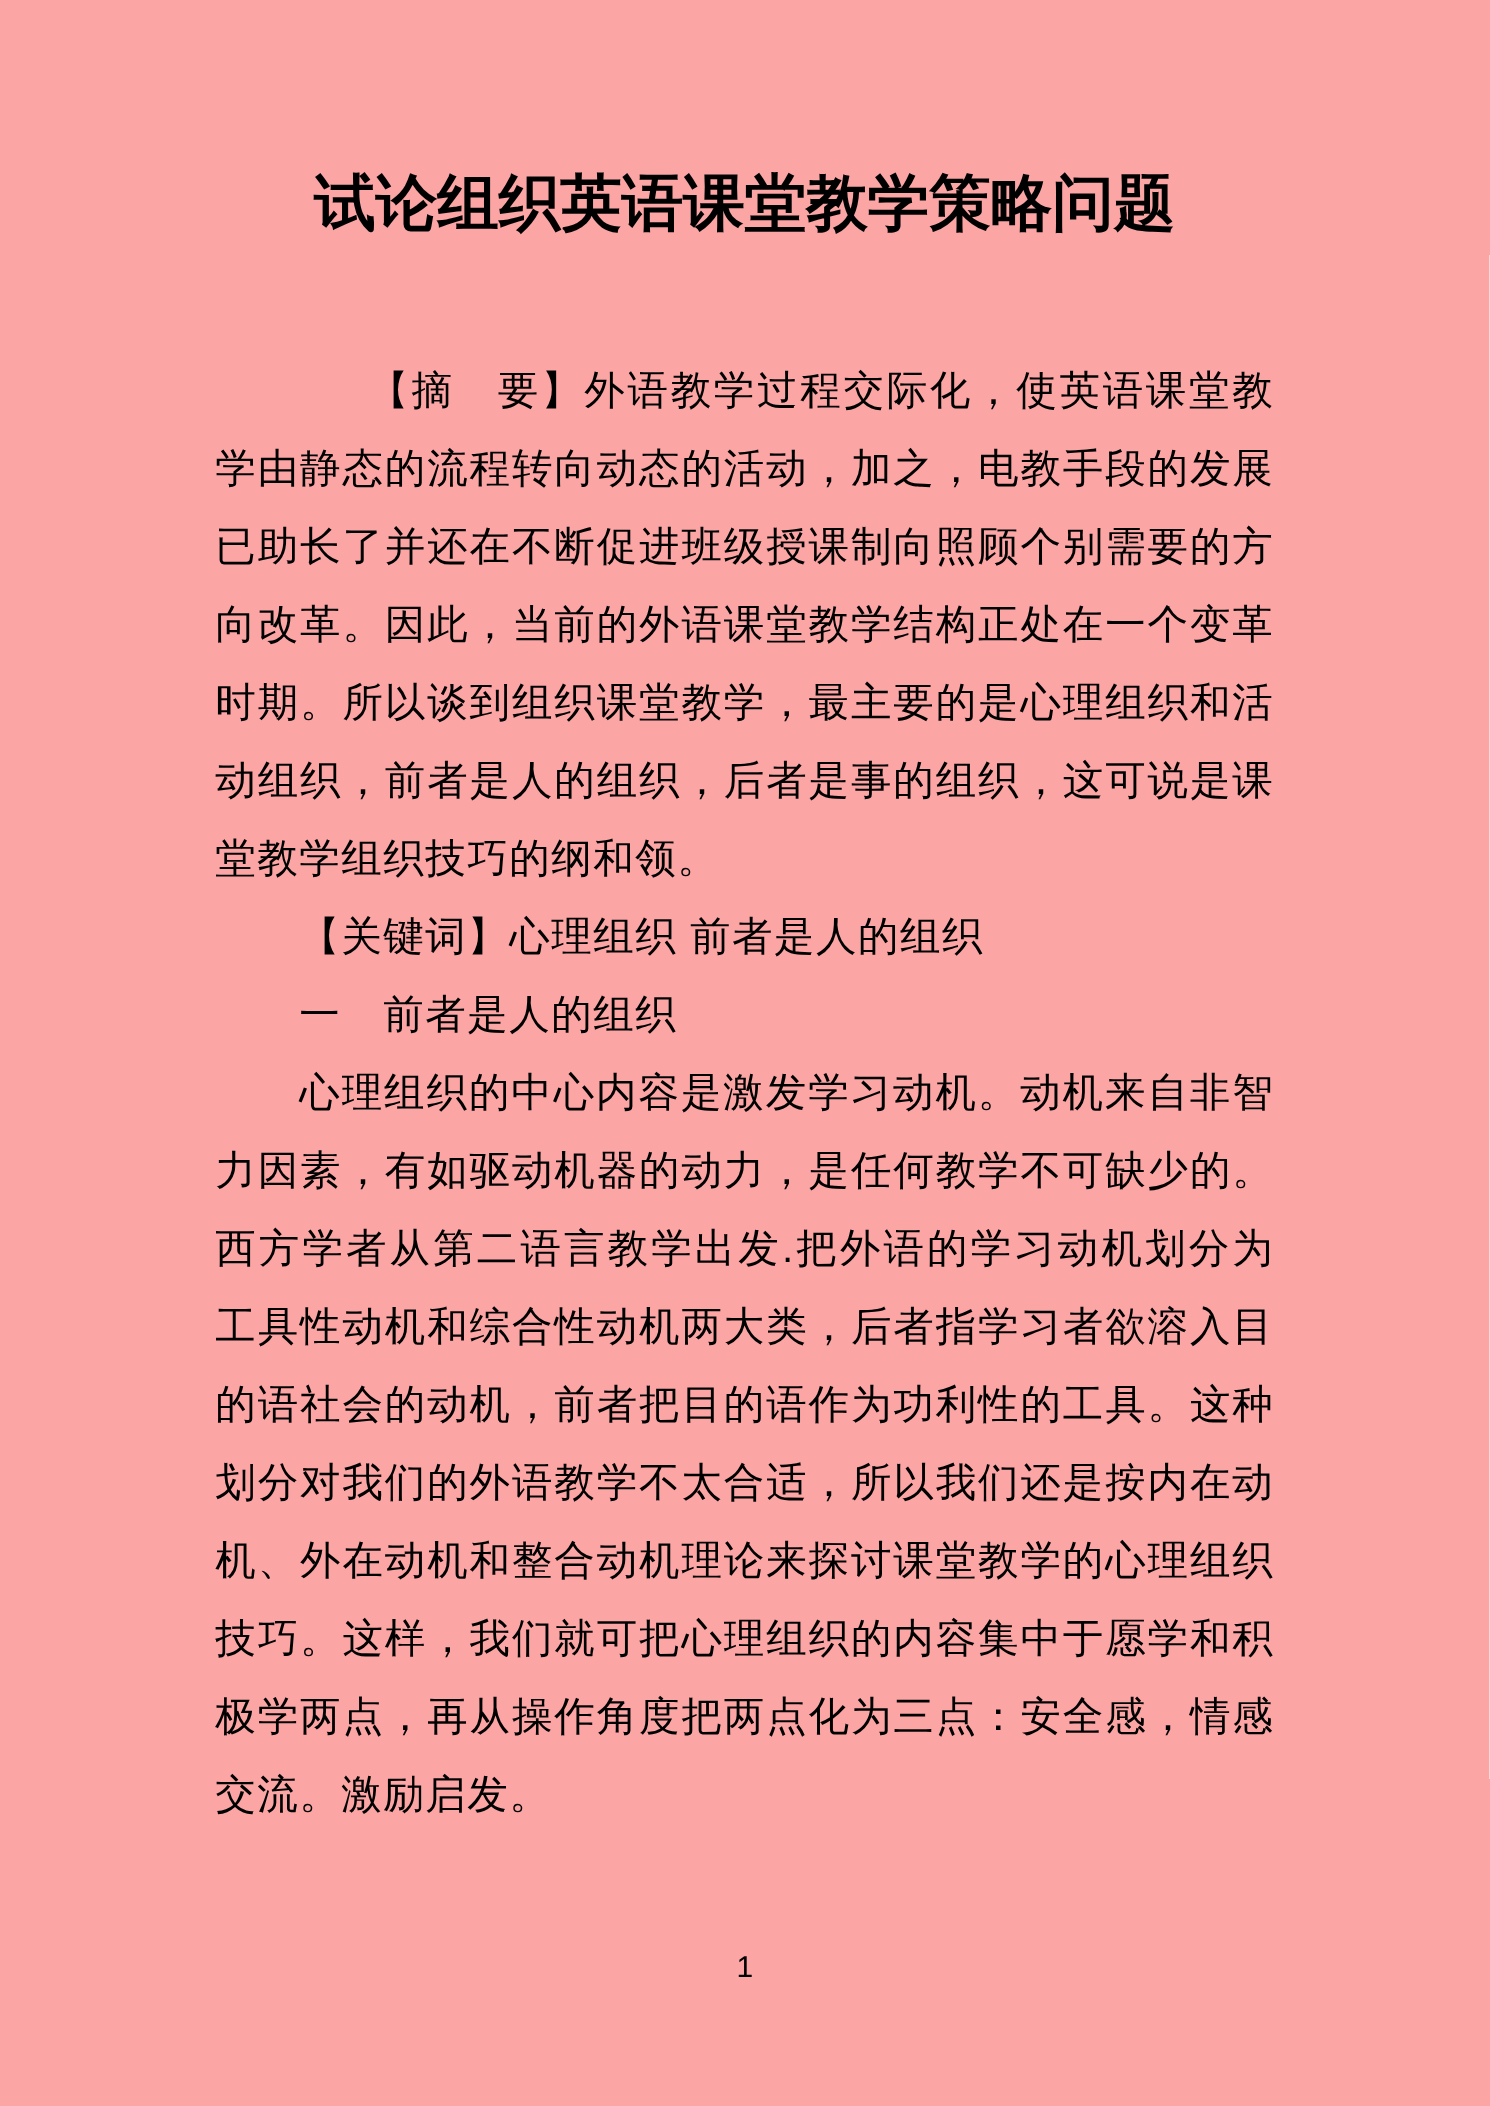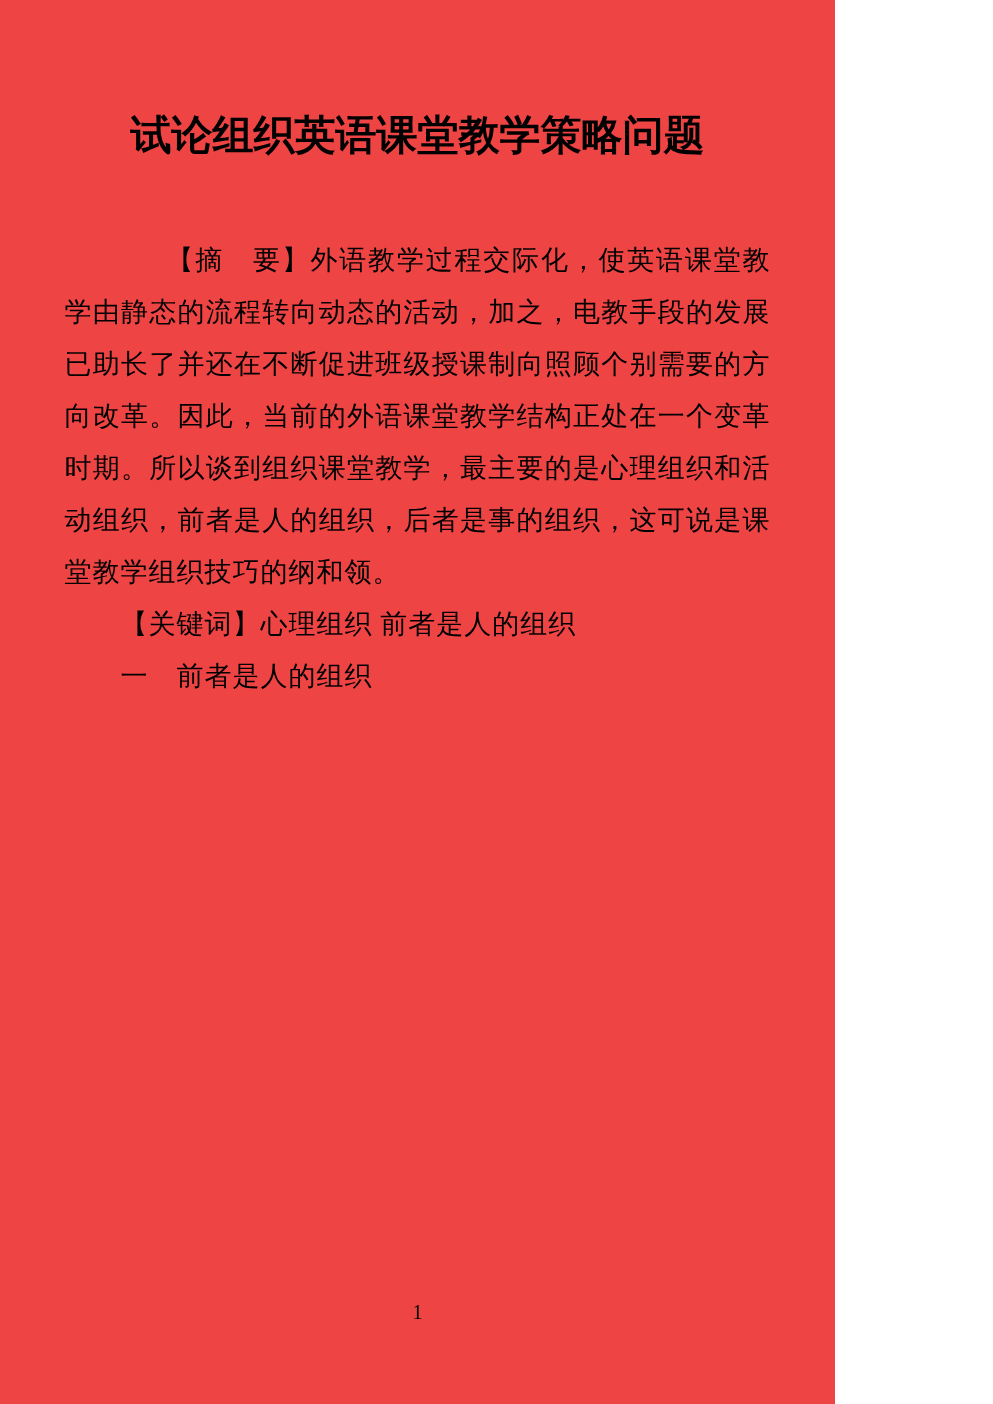--- a/index.html
+++ b/index.html
@@ -2,25 +2,25 @@
 <html><head>
 <meta charset="utf-8">
 <style>
   html, body {
     margin: 0;
     padding: 0;
     background: #ffffff;
   }
   .page {
     position: relative;
-    width: 835px;
+    width: 993px;
     height: 1404px;
-    background: #ef4444;
+    background: #fca5a5;
     color: #000000;
-    font-family: Liberation Serif, serif;
+    font-family: Liberation Sans, sans-serif;
     overflow: hidden;
     box-sizing: border-box;
   }
   .content {
     width: 706px;
     margin: 0 auto;
   }
   .doc-title {
     margin: 0;
     padding-top: 106px;
@@ -67,19 +67,20 @@
     <h1 class="doc-title">试论组织英语课堂教学策略问题</h1>
 
     <div class="body-block">
 
       <p class="para indent-abstract">【摘　要】外语教学过程交际化，使英语课堂教学由静态的流程转向动态的活动，加之，电教手段的发展已助长了并还在不断促进班级授课制向照顾个别需要的方向改革。因此，当前的外语课堂教学结构正处在一个变革时期。所以谈到组织课堂教学，最主要的是心理组织和活动组织，前者是人的组织，后者是事的组织，这可说是课堂教学组织技巧的纲和领。</p>
 
       <p class="para indent-2">【关键词】心理组织 前者是人的组织</p>
 
       <p class="para indent-2">一　前者是人的组织</p>
 
+      <p class="para indent-2">心理组织的中心内容是激发学习动机。动机来自非智力因素，有如驱动机器的动力，是任何教学不可缺少的。西方学者从第二语言教学出发.把外语的学习动机划分为工具性动机和综合性动机两大类，后者指学习者欲溶入目的语社会的动机，前者把目的语作为功利性的工具。这种划分对我们的外语教学不太合适，所以我们还是按内在动机、外在动机和整合动机理论来探讨课堂教学的心理组织技巧。这样，我们就可把心理组织的内容集中于愿学和积极学两点，再从操作角度把两点化为三点：安全感，情感交流。激励启发。</p>
 
 
     </div>
   </div>
 
   <div class="footer">1</div>
 </div>
 
 </body></html>

